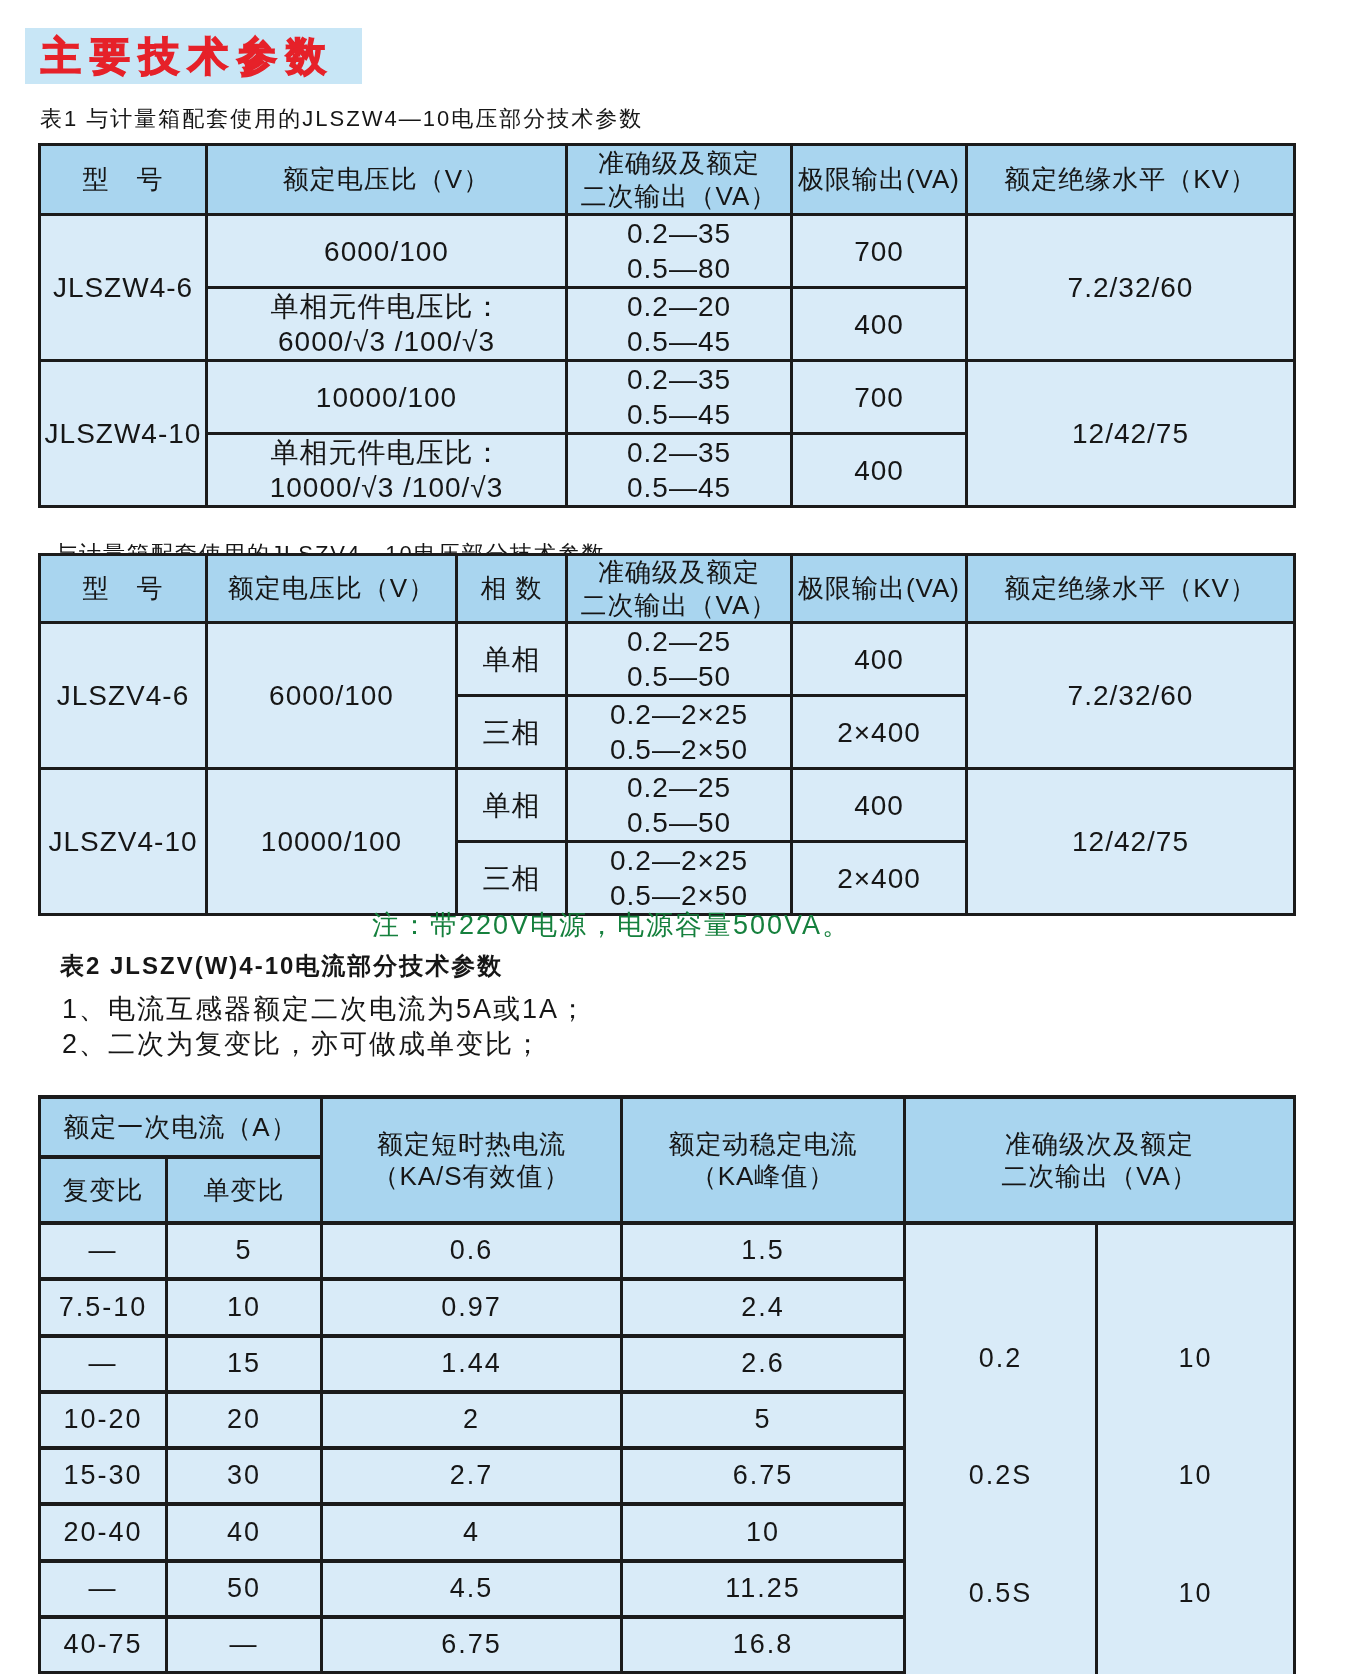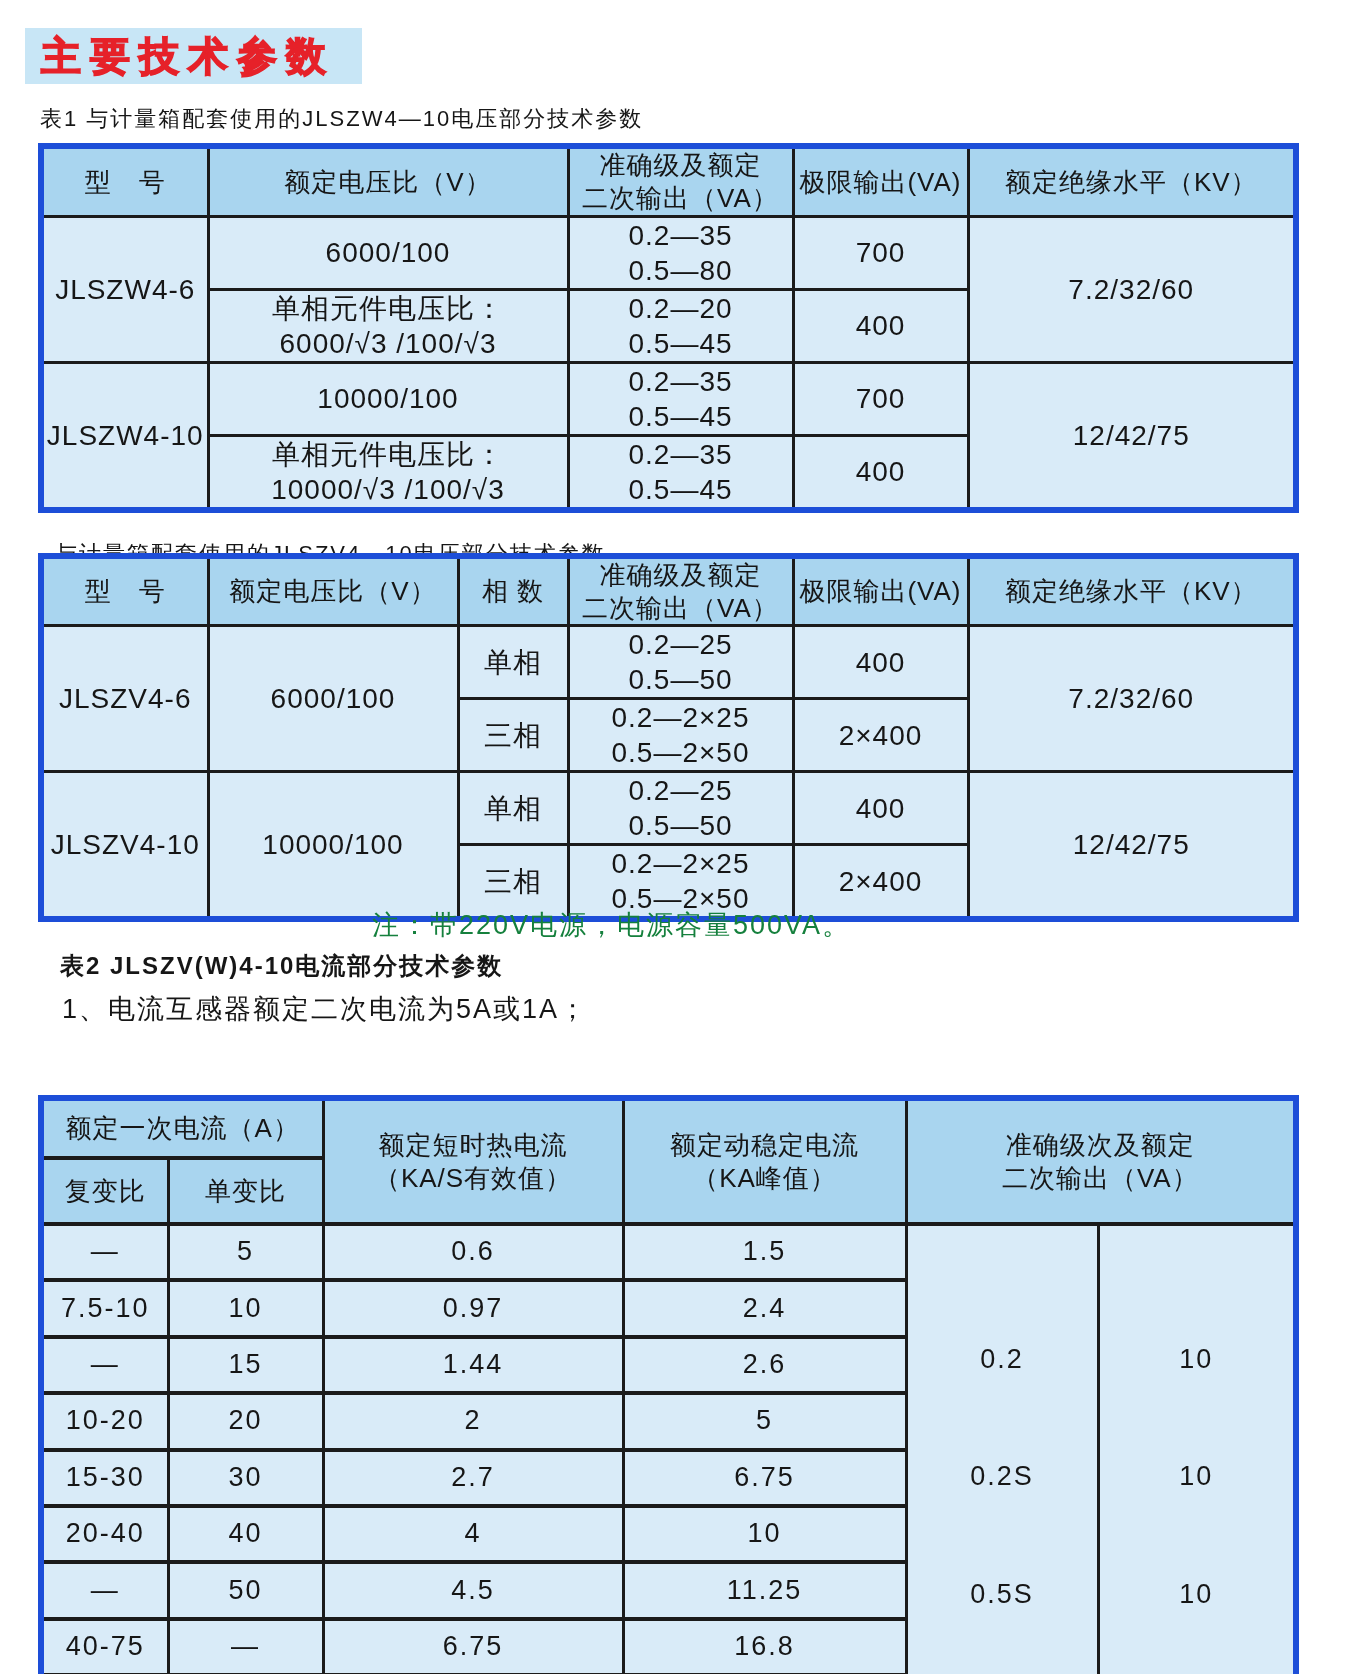--- a/index.html
+++ b/index.html
@@ -9,21 +9,21 @@
   .title-bar { position:absolute; left:25px; top:18px; width:337px; height:56px;
     background:#c8e6f6; display:flex; align-items:center; padding-left:16px; }
   .title-text { color:#e62129; font-size:40px; font-weight:bold; letter-spacing:9px;
     -webkit-text-stroke:1.5px #e62129; }
 
   .caption { position:absolute; color:#161616; font-size:22px; letter-spacing:2px; white-space:nowrap; }
   .caption1 { left:40px; top:94px; }
   .caption2 { left:55px; top:529px; }
 
   table.t { border-collapse:collapse; table-layout:fixed; position:absolute;
-    border:6px solid #1d4ed8; }
+    border:1px solid #1d4ed8; }
   .t th, .t td { border:3px solid #1b1b1b; text-align:center; vertical-align:middle;
     white-space:pre-line; padding:0; color:#161616; line-height:1.25; overflow:hidden; }
   .t thead th { background:#a9d5ef; font-weight:normal; font-size:26px; letter-spacing:1px; }
   .t tbody td { background:#d9ebf8; font-size:28px; letter-spacing:1px; }
 
   .t1 { left:38px; top:133px; width:1255px; }
   .t1 thead tr { height:70px; }
   .t1 tbody tr { height:71px; }
 
   .t2 { left:38px; top:543px; width:1255px; }
@@ -166,20 +166,21 @@
         <td>2×400</td>
       </tr>
     </tbody>
   </table>
 
   <div class="note">注：带220V电源，电源容量500VA。</div>
 
   <div class="sec-caption">表2  JLSZV(W)4-10电流部分技术参数</div>
   <ul class="sec-notes">
     <li>1、电流互感器额定二次电流为5A或1A；</li>
+    <li>2、二次为复变比，亦可做成单变比；</li>
   </ul>
 
   <table class="t t3">
     <colgroup>
       <col style="width:127px">
         <col style="width:155px">
         <col style="width:300px">
         <col style="width:283px">
         <col style="width:192px">
         <col style="width:198px">

